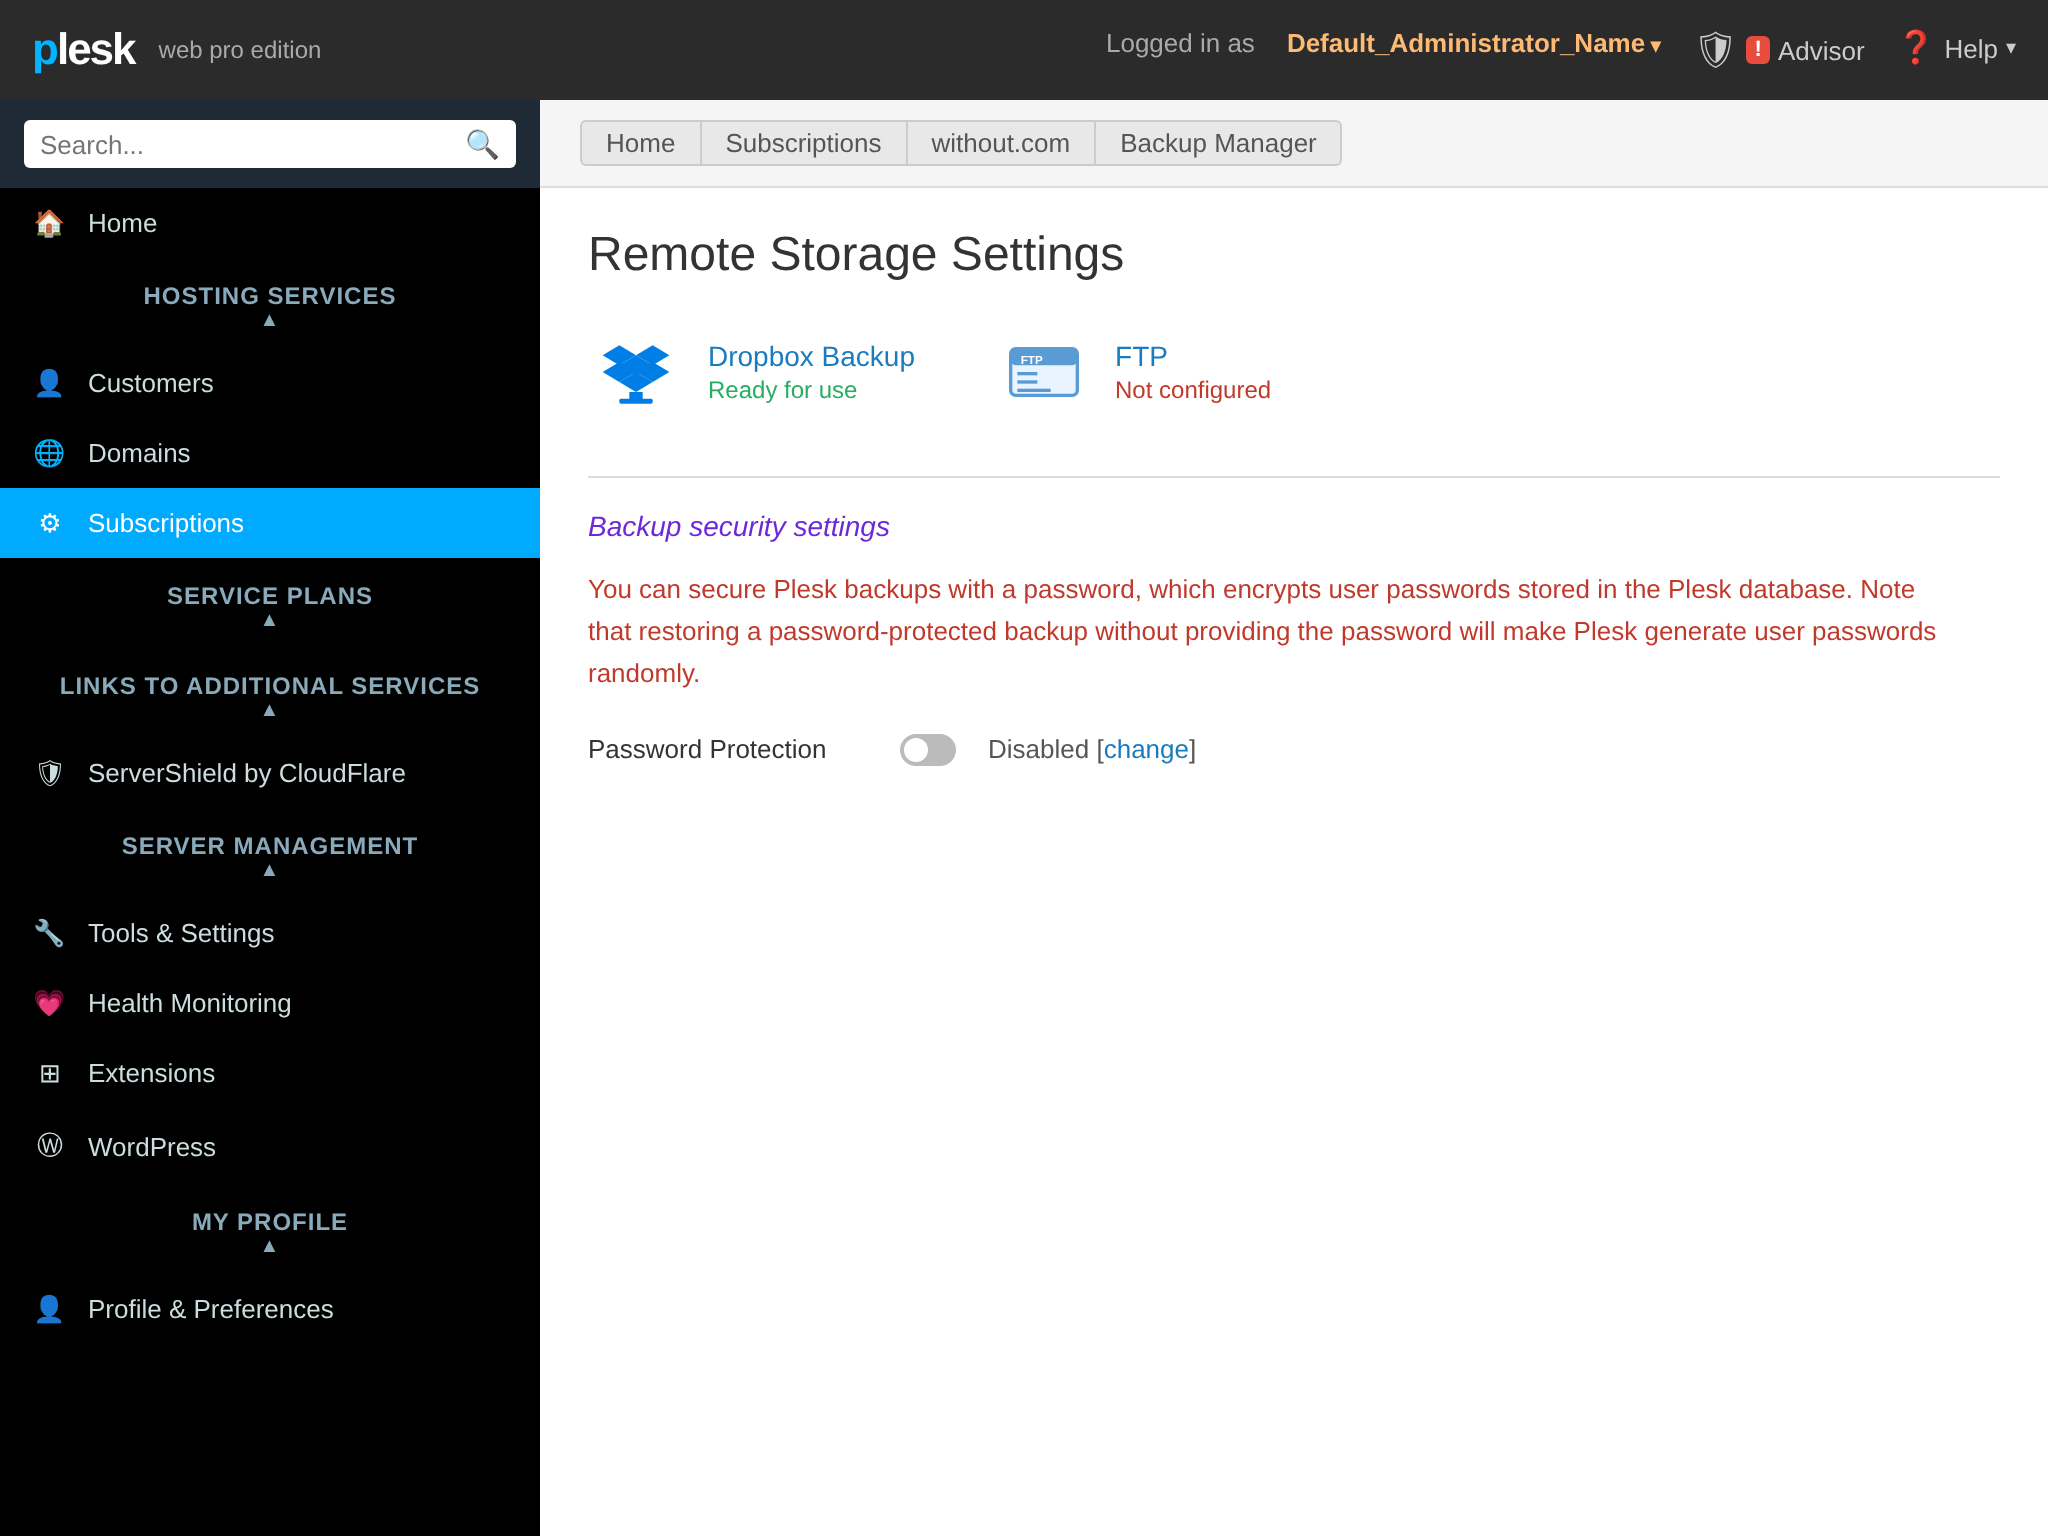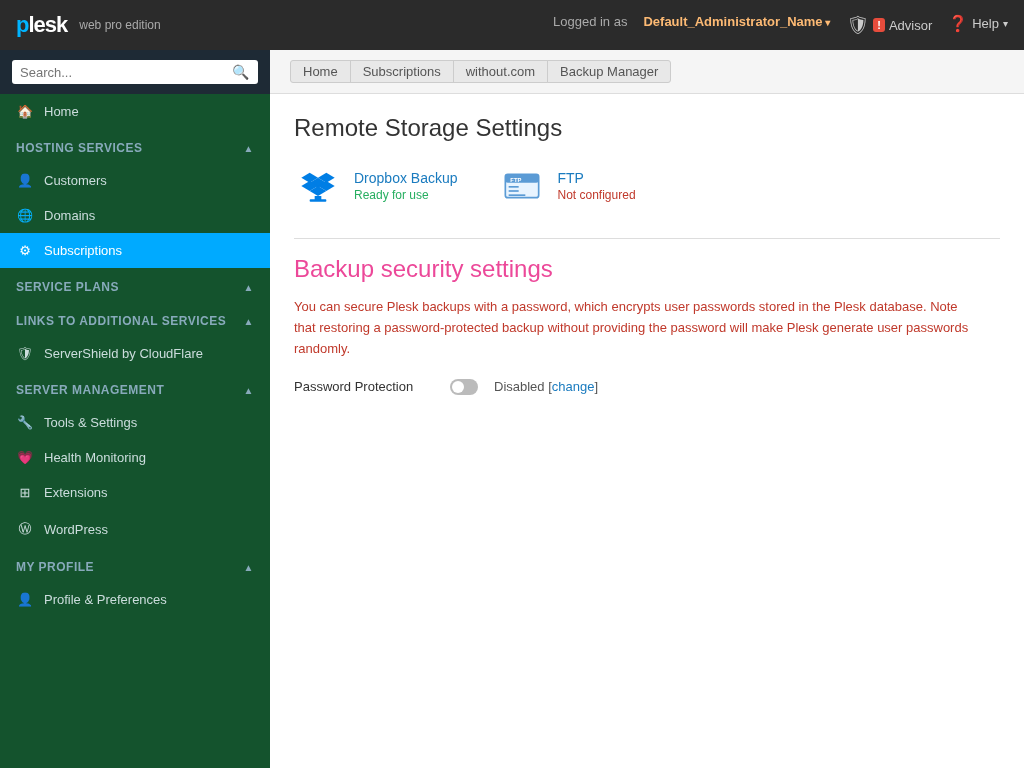--- a/index.html
+++ b/index.html
@@ -65,21 +65,21 @@
     
     #main-layout {
       display: flex;
       flex: 1;
       overflow: hidden;
     }
 
     
     #sidebar {
       width: 270px;
-      background: #14532d;
+      background: #000000;
       color: #fff;
       flex-shrink: 0;
       overflow-y: auto;
       display: flex;
       flex-direction: column;
     }
 
     #search-box {
       padding: 10px 12px;
       background: #1e2a35;
@@ -118,20 +118,21 @@
       display: flex;
       align-items: center;
       justify-content: space-between;
       padding: 8px 16px;
       color: #8ab;
       font-size: 12px;
       font-weight: 600;
       text-transform: uppercase;
       letter-spacing: 0.5px;
       margin-top: 4px;
+      flex-direction: column;
     }
     .section-header .chevron { font-size: 10px; color: #8ab; }
 
     
     #content {
       flex: 1;
       display: flex;
       flex-direction: column;
       overflow-y: auto;
       background: #fff;
@@ -206,24 +207,25 @@
     .status-ready { color: #27ae60; }
 
     
     .section-divider {
       border: none;
       border-top: 1px solid #ddd;
       margin-bottom: 16px;
     }
 
     #backup-security-title {
-      font-size: 24px;
+      font-size: 14px;
       font-weight: 400;
-      color: #ec4899;
+      color: #6d28d9;
       margin-bottom: 14px;
+      font-style: italic;
     }
 
     #security-description {
       color: #c0392b;
       font-size: 13px;
       line-height: 1.6;
       margin-bottom: 20px;
       max-width: 680px;
     }
 

